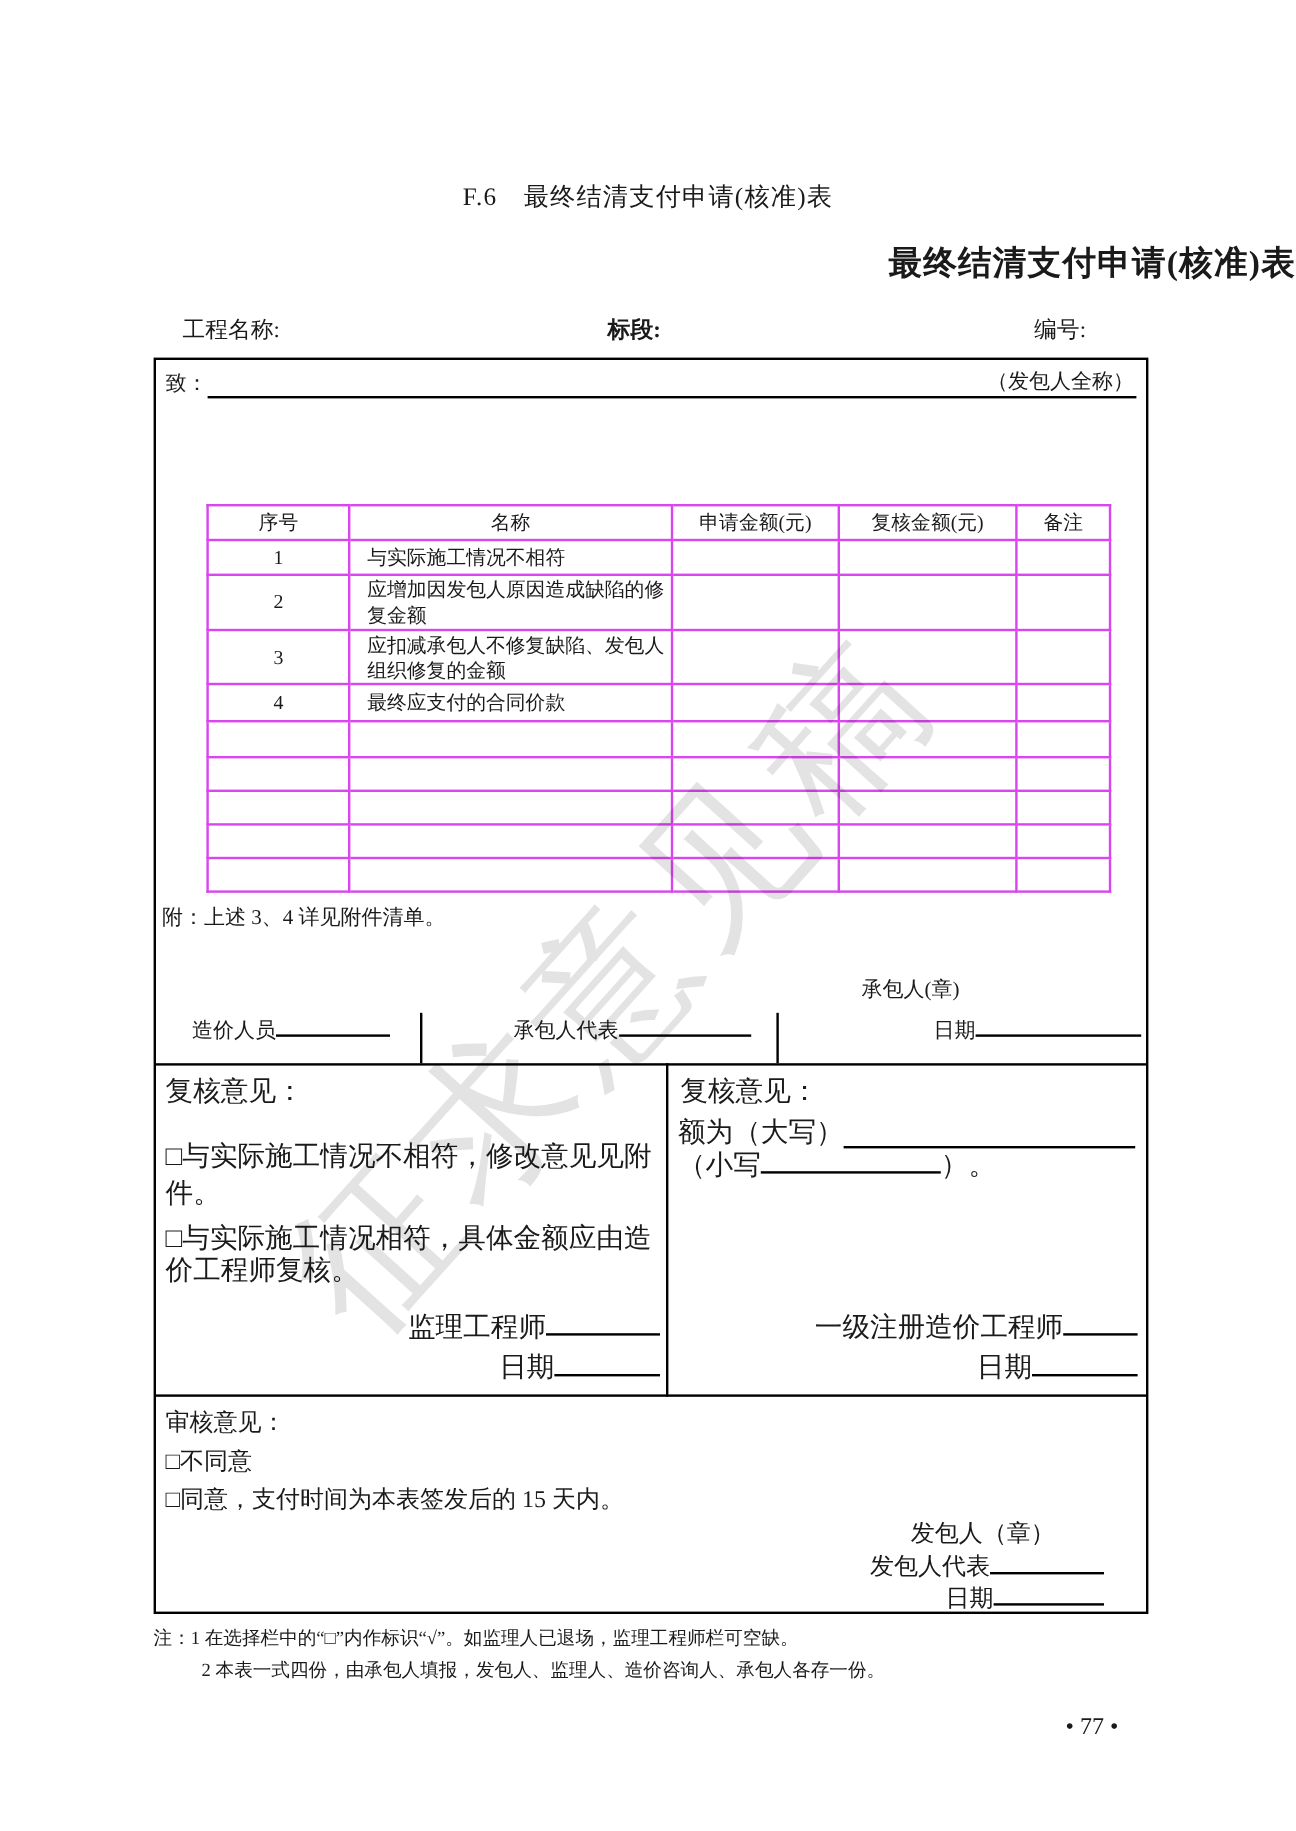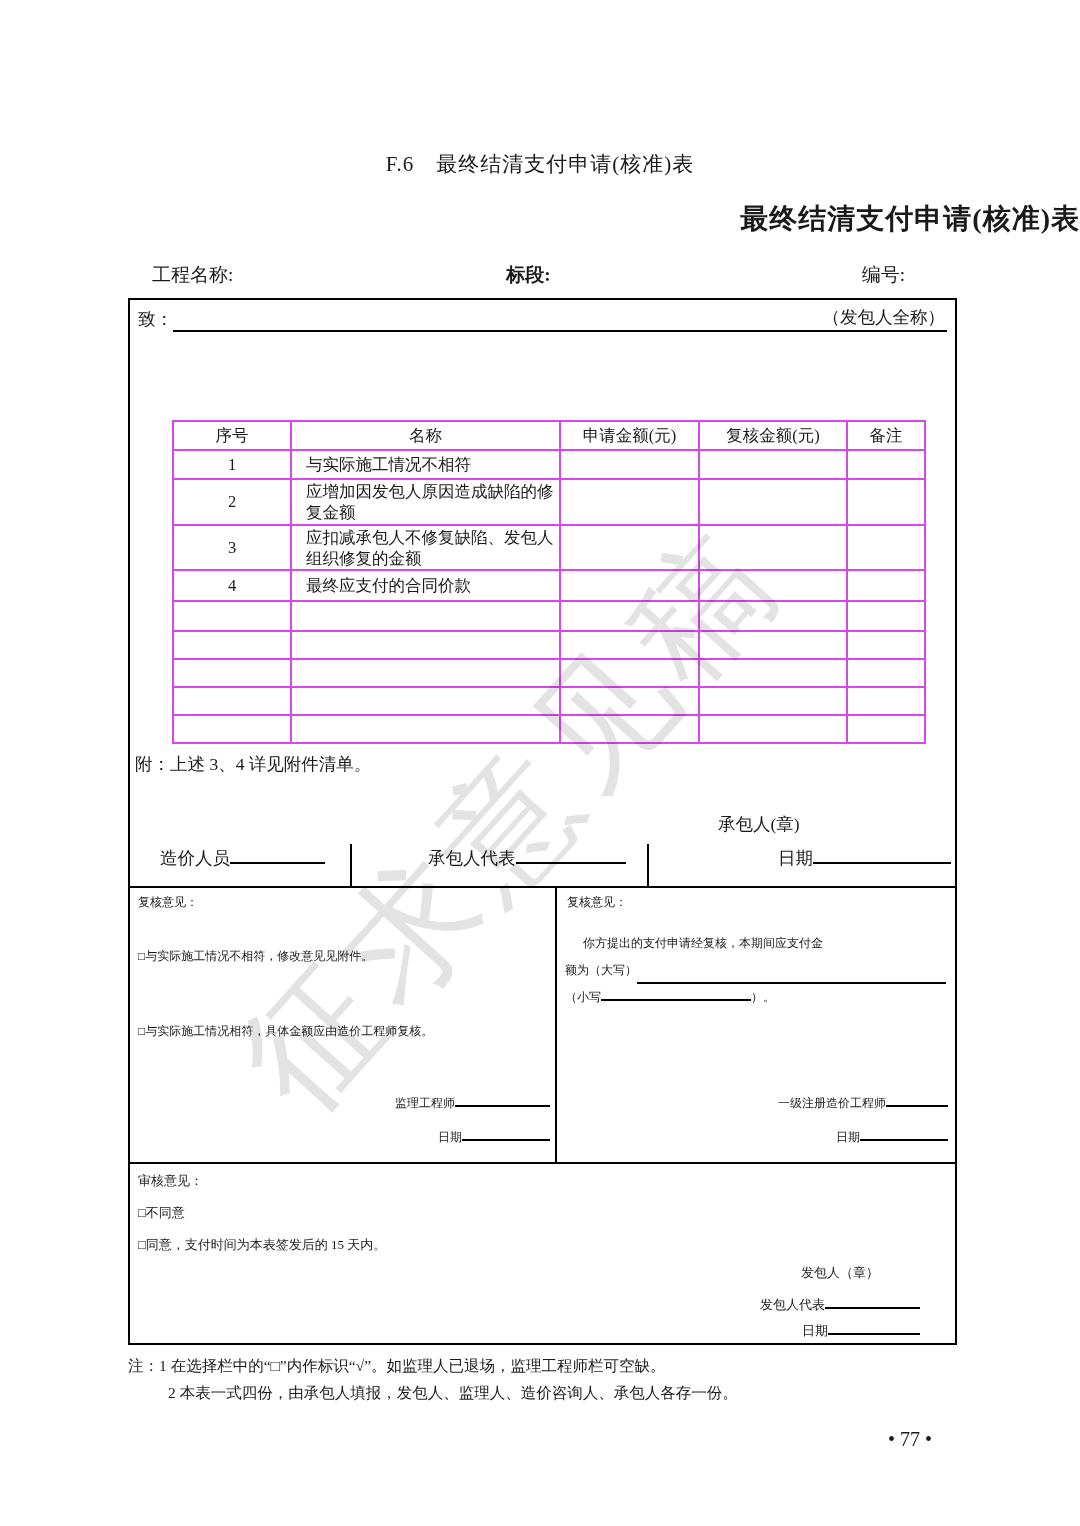--- a/index.html
+++ b/index.html
@@ -44,34 +44,34 @@
   .attach{position:absolute;left:5px;top:452px;font-size:17.5px;}
   .seal-c{position:absolute;left:588px;top:512px;font-size:17.5px;}
   .sig{position:absolute;top:546px;font-size:17.5px;}
   .sig1{left:30px}.sig2{left:298px}.sig3{left:648px}
   .tick{position:absolute;width:2px;height:42px;top:544px;background:#000;}
   .tick1{left:220px}.tick2{left:517px}
   .hdiv{position:absolute;left:0;width:100%;height:2px;background:#000;}
   .hd1{top:586px}.hd2{top:862px}
   .vdiv{position:absolute;left:425px;top:586px;width:2px;height:278px;background:#000;}
 
-  .rbox{position:absolute;top:586px;height:276px;font-size:12px;}
+  .rbox{position:absolute;top:586px;height:276px;font-size:23px;}
   .rl{left:0;width:423px;}
   .rr{left:429px;width:392px;}
   .rtitle{position:absolute;top:8px;left:8px;}
   .rl-opt1{position:absolute;top:62px;left:8px;right:4px;}
   .rl-opt2{position:absolute;top:132px;left:8px;right:2px;line-height:27px;}
   .rsign{position:absolute;top:204px;right:3px;white-space:nowrap;}
   .rdate{position:absolute;top:238px;right:3px;white-space:nowrap;}
   .rr-body{position:absolute;top:44px;left:6px;right:5px;line-height:27px;}
   .rr-l1{padding-left:18px;}
   .rr-l2{display:flex;align-items:flex-end;}
   .rr-l2 .uf{flex:1;border-bottom:2px solid #000;height:15px;}
 
-  .audit{position:absolute;left:0;top:864px;width:100%;height:175px;font-size:13px;}
+  .audit{position:absolute;left:0;top:864px;width:100%;height:175px;font-size:20px;}
   .a-title{position:absolute;top:8px;left:8px;}
   .a-opt1{position:absolute;top:40px;left:8px;}
   .a-opt2{position:absolute;top:72px;left:8px;}
   .a-seal{position:absolute;top:100px;right:76px;}
   .a-rep{position:absolute;top:128px;right:35px;white-space:nowrap;}
   .a-date{position:absolute;top:154px;right:35px;white-space:nowrap;}
 
   .notes{position:absolute;left:128px;top:1352px;font-size:15.5px;line-height:27px;z-index:2;}
   .notes .n2{margin-left:40px;}
   .pageno{position:absolute;left:840px;top:1428px;width:140px;text-align:center;font-size:20px;z-index:2;}
@@ -214,21 +214,20 @@
         <span>监理工程师</span><span class="u w95"></span>
       </div>
       <div class="rdate">
         <span>日期</span><span class="u w88"></span>
       </div>
     </div>
 
     <div class="rbox rr">
       <div class="rtitle">复核意见：</div>
       <div class="rr-body">
-        <div class="rr-l1">你方提出的支付申请经复核，本期间应支付金</div>
         <div class="rr-l2">
           <span>额为（大写）</span>
             <span class="uf"></span>
         </div>
         <div class="rr-l3">
           <span>（小写</span><span class="u w150"></span><span>）。</span>
         </div>
       </div>
       <div class="rsign">
         <span>一级注册造价工程师</span><span class="u w62"></span>

